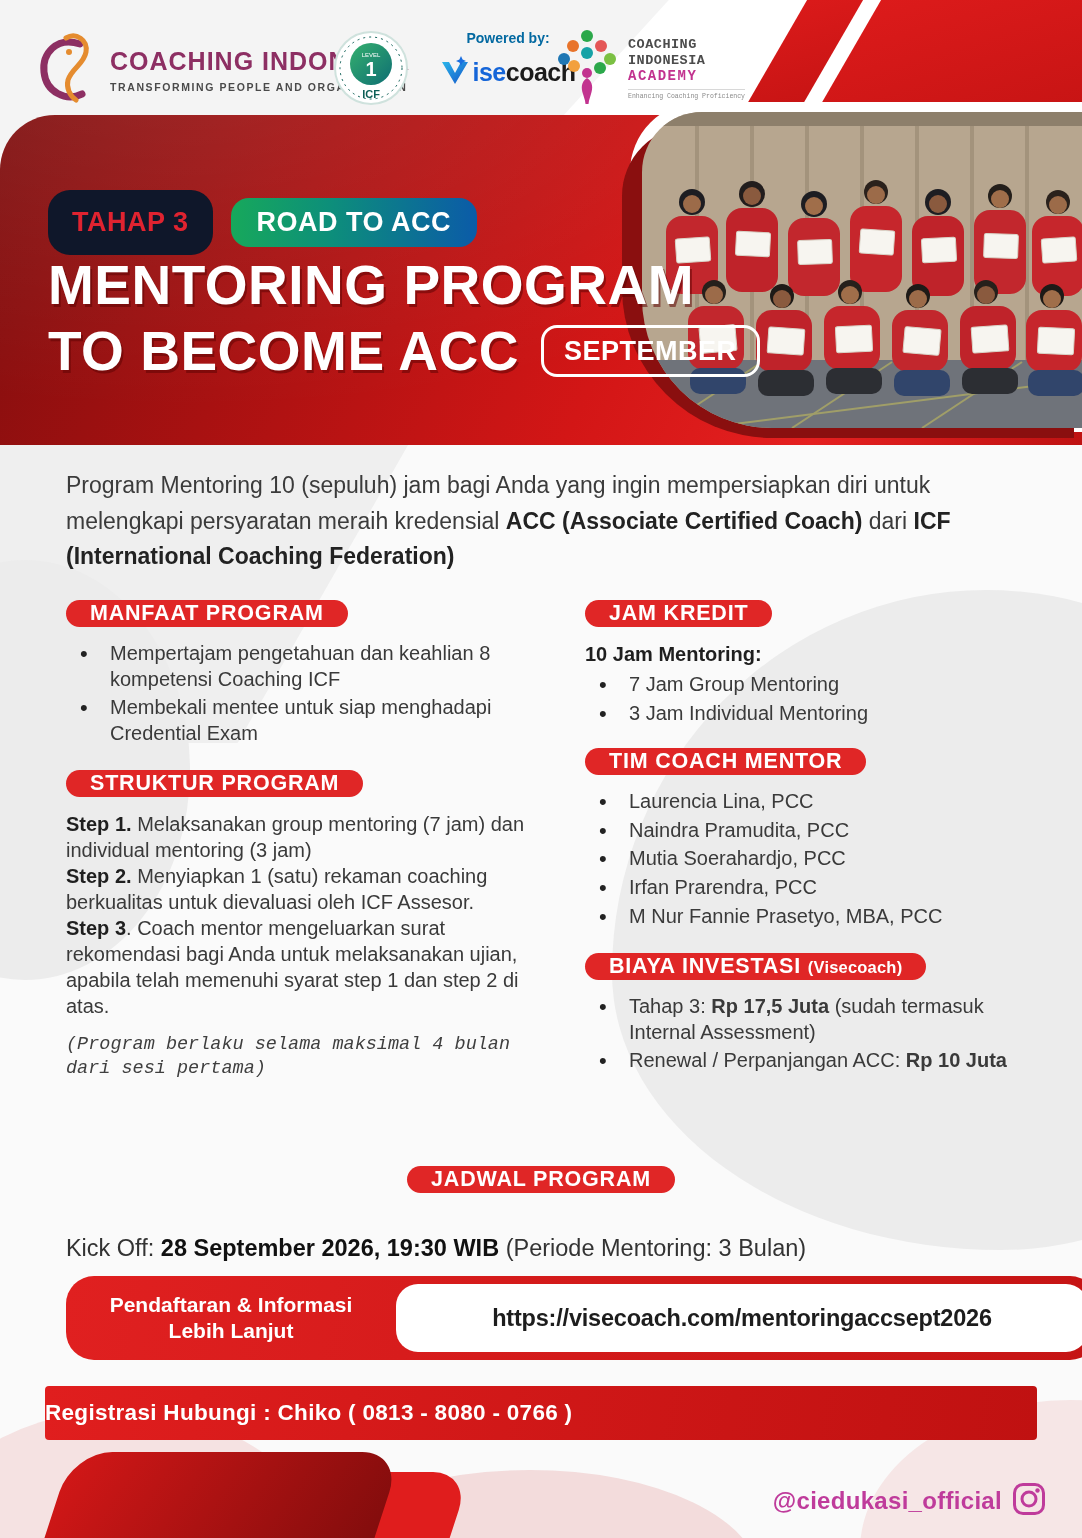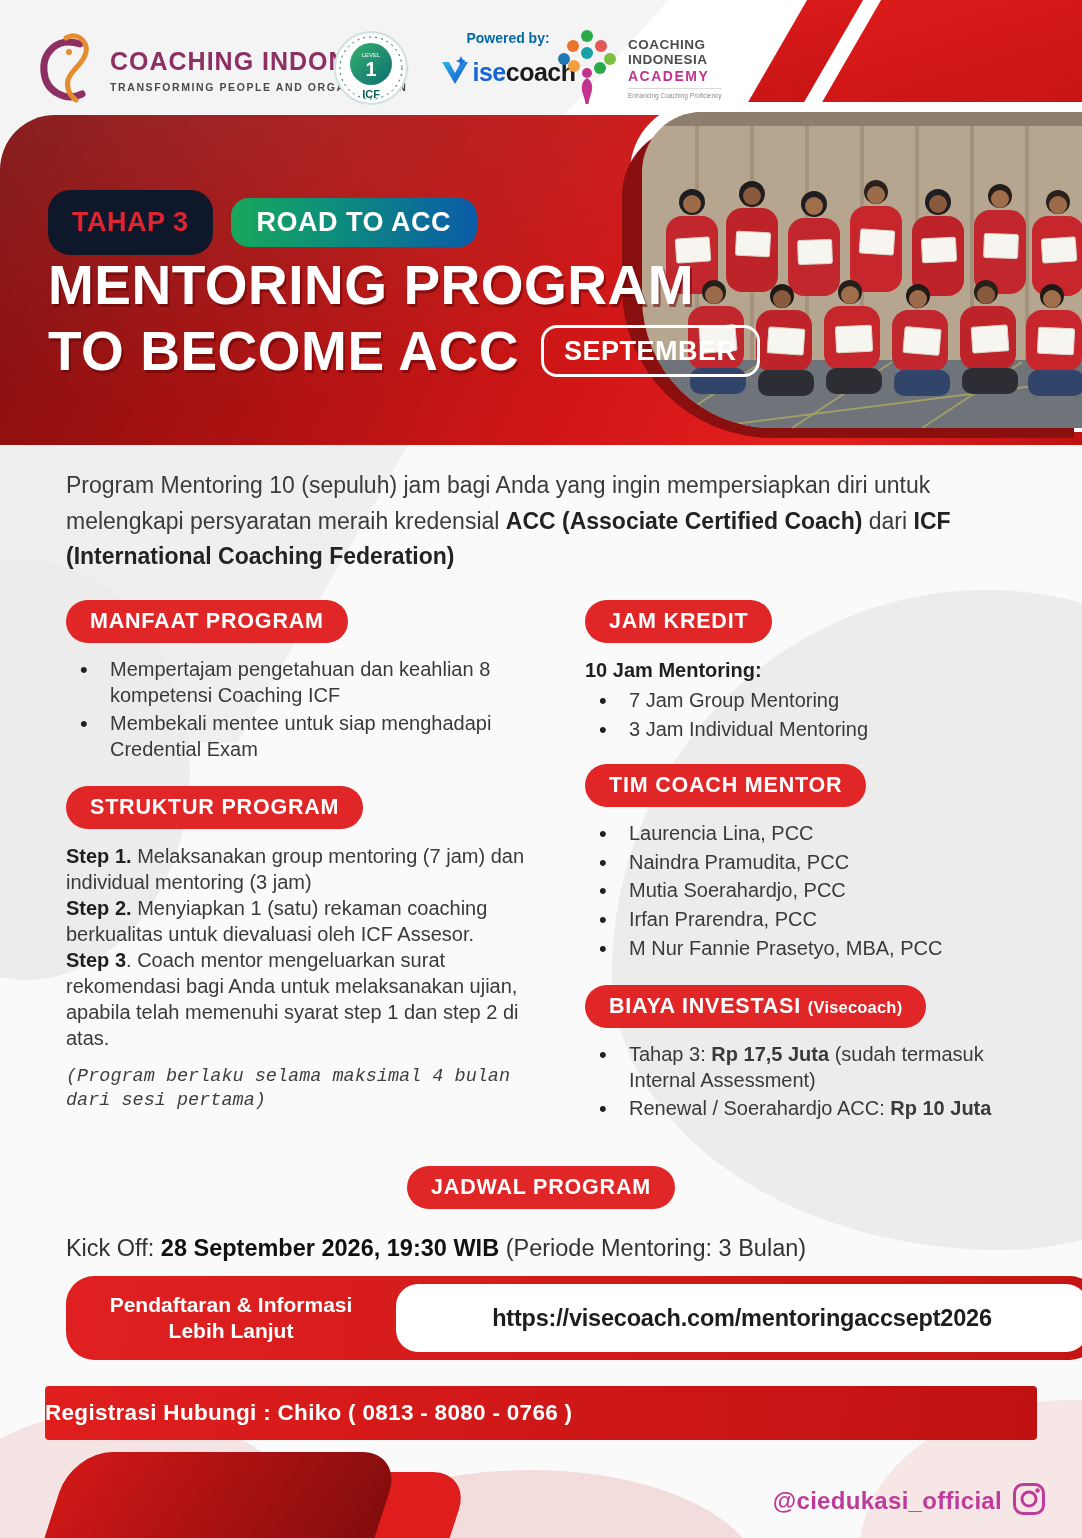--- a/index.html
+++ b/index.html
@@ -33,21 +33,21 @@
   .ci-text .ci-name { font-size:25px; font-weight:bold; letter-spacing:1px; color:#8d2f63; }
   .ci-text .ci-tag { font-size:10.5px; font-weight:bold; letter-spacing:1.6px; color:#4a4a4a; margin-top:5px; }
 
   .icf-badge { position:absolute; left:332px; top:26px; width:78px; height:88px; }
   .powered { position:absolute; left:438px; top:30px; width:140px; text-align:center; }
   .powered-label { font-size:14px; font-weight:bold; color:#0369a1; }
   .visecoach { margin-top:8px; display:flex; align-items:center; justify-content:center; gap:2px; }
   .vc-text { font-size:25px; font-weight:600; color:#1b1b1b; letter-spacing:-0.5px; }
   .vc-text .vc-ise { color:#1565d8; }
 
-  .logo-academy { position:absolute; left:556px; top:26px; display:flex; align-items:center; gap:10px; }
+  .logo-academy { position:absolute; left:556px; top:26px; display:flex; align-items:center; gap:10px;font-family:Liberation Mono, monospace; }
   .acad-text .l1 { font-size:13.5px; font-weight:bold; color:#4c4c4c; letter-spacing:0.5px; line-height:1.15; }
   .acad-text .l3 { font-size:14px; font-weight:bold; color:#c2338f; letter-spacing:1.5px; line-height:1.2; }
   .acad-text .tag { font-size:6.5px; color:#8a8a8a; margin-top:4px; border-top:1px solid #d8d8d8; padding-top:3px; }
 
   
   .hero { position:absolute; left:0; top:115px; width:1082px; height:330px;
     background:linear-gradient(115deg,#7e0e0e 0%,#a81111 28%,#d31616 58%,#e52020 78%,#bf1212 100%);
     border-top-left-radius:55px; }
   .hero-sheen { position:absolute; left:0; top:0; width:100%; height:100%;
     border-top-left-radius:55px; overflow:hidden; }
@@ -76,21 +76,21 @@
   
   .intro { position:absolute; left:66px; top:468px; width:930px;
     font-size:23px; line-height:1.55; color:#3b3b3b; }
   .intro b { color:#222; }
 
   .col { position:absolute; top:600px; }
   .col-left { left:66px; width:478px; }
   .col-right { left:585px; width:452px; }
 
   .pill { display:inline-block; background:#e02626; color:#ffffff; font-weight:800;
-    font-size:21.5px; letter-spacing:0.8px; padding:9px 24px; border-radius:26px; }
+    font-size:21.5px; letter-spacing:0.8px; padding:1px 24px; border-radius:26px; }
   .pill small { font-size:16.5px; font-weight:800; letter-spacing:0.2px; }
 
   .bullets { list-style:none; margin:14px 0 0 6px; font-size:20px; color:#3a3a3a; }
   .bullets li { position:relative; padding-left:38px; margin:3px 0; line-height:1.28; }
   .bullets li::before { content:"•"; position:absolute; left:8px; top:-1px; font-size:22px; color:#222; }
   .bold-sub { font-size:20px; font-weight:bold; color:#1f1f1f; margin:16px 0 4px 0; }
   .mt-block { margin-top:24px; }
   .steps { margin-top:14px; font-size:20px; color:#3a3a3a; line-height:1.3; }
   .steps b { color:#1f1f1f; }
   .note { margin-top:14px; font-size:18.5px; font-style:italic; color:#3f3f3f; line-height:1.3;font-family:Liberation Mono, monospace; }
@@ -381,21 +381,21 @@
       <li>Mutia Soerahardjo, PCC</li>
       <li>Irfan Prarendra, PCC</li>
       <li>M Nur Fannie Prasetyo, MBA, PCC</li>
     </ul>
 
     <div style="margin-top:24px;">
       <span class="pill"><span>BIAYA INVESTASI</span>&nbsp;<small>(Visecoach)</small></span>
     </div>
     <ul class="bullets">
       <li><span>Tahap 3: </span><b>Rp 17,5 Juta</b><span> (sudah termasuk Internal Assessment)</span></li>
-      <li><span>Renewal / Soerahardjo ACC: </span><b>Rp 10 Juta</b><span></span></li>
+      <li><span>Renewal / Perpanjangan ACC: </span><b>Rp 10 Juta</b><span></span></li>
     </ul>
   </div>
 
   <div class="jadwal-wrap z2">
     <span class="pill">JADWAL PROGRAM</span>
   </div>
   <div class="kickoff z2"><span>Kick Off: </span><b>28 September 2026, 19:30 WIB</b><span> (Periode Mentoring: 3 Bulan)</span></div>
 
   <div class="regbox z2">
     <div class="reg-label">

